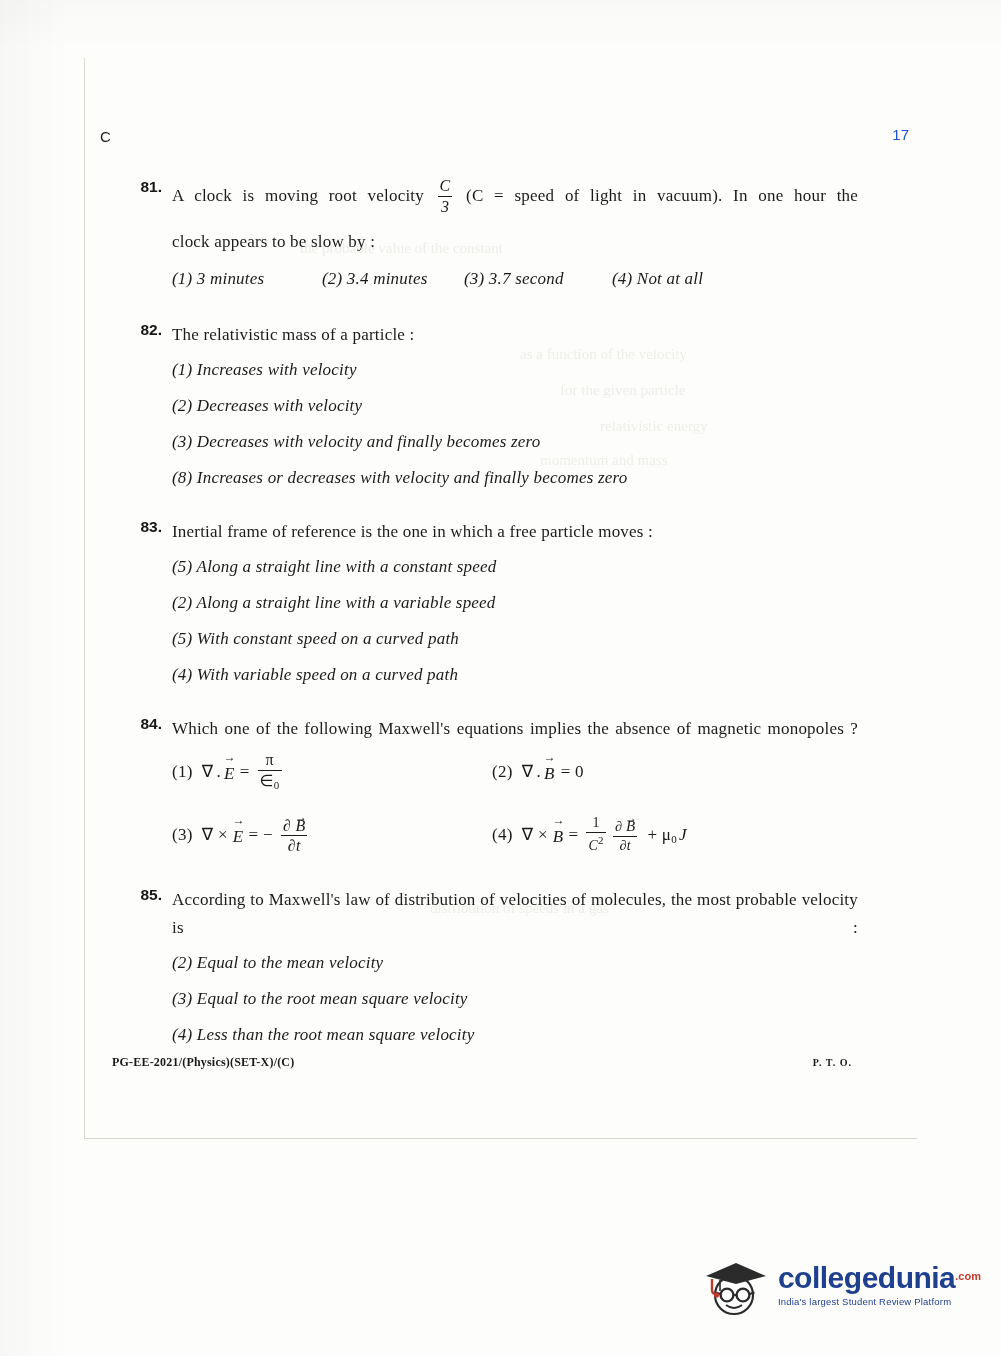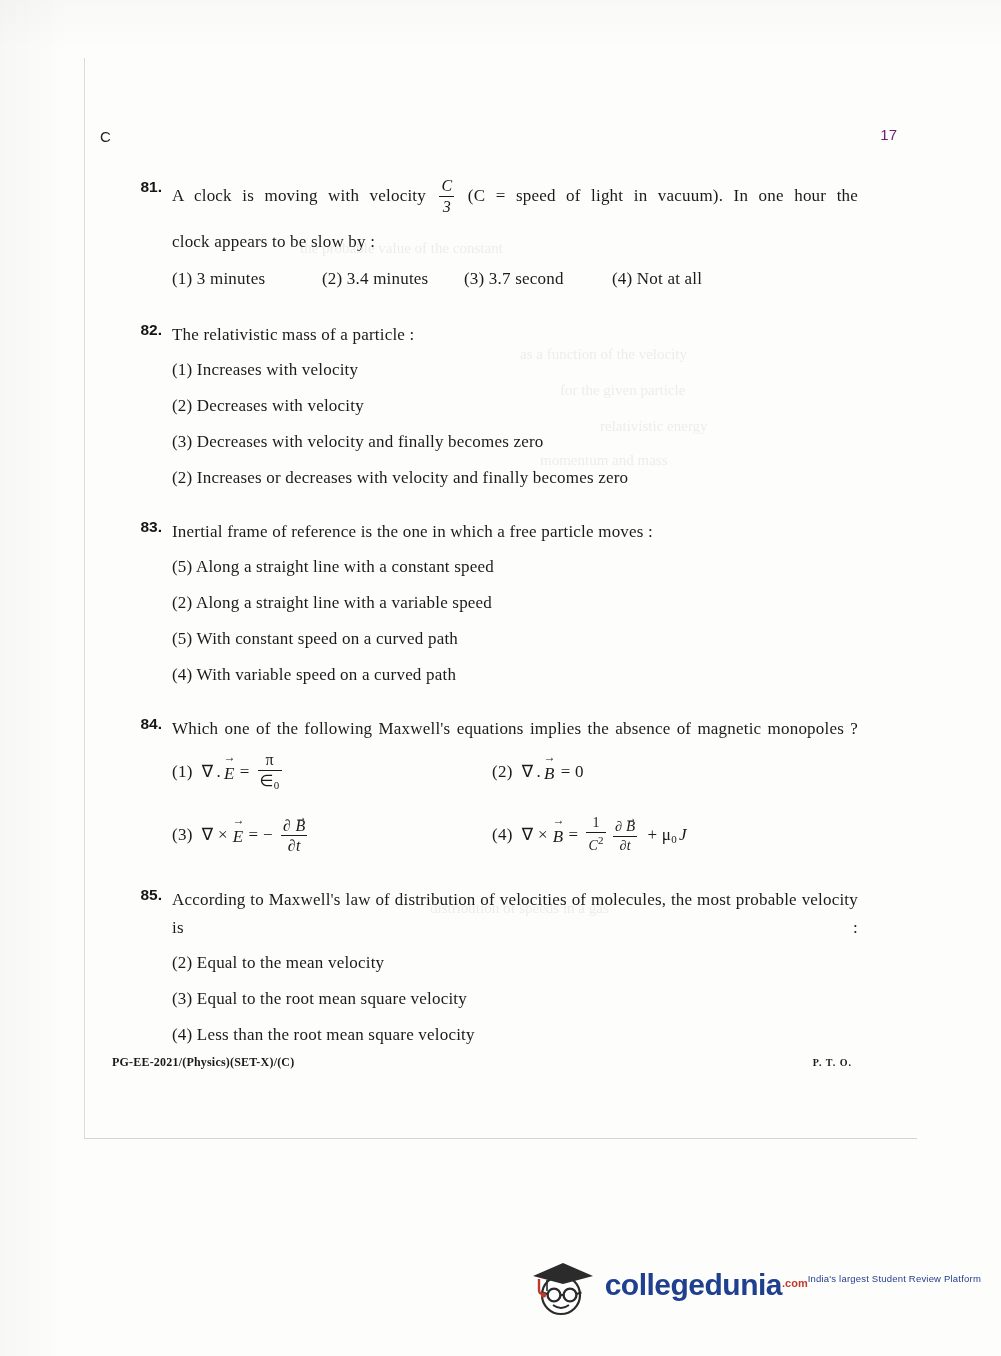--- a/index.html
+++ b/index.html
@@ -39,25 +39,25 @@
   .hdr-left {
     position: absolute;
     left: 100px;
     top: 128px;
     font-family: "Liberation Sans", sans-serif;
     font-size: 15px;
     color: #222;
   }
   .hdr-right {
     position: absolute;
-    right: 104px;
+    right: 92px;
     top: 126px;
     font-family: "Liberation Sans", sans-serif;
     font-size: 15px;
-    color: #701a75;
+    color: #1d4ed8;
   }
 
   .content {
     position: absolute;
     left: 128px;
     top: 178px;
     width: 730px;
   }
 
   .q {
@@ -91,20 +91,21 @@
   }
   .opts {
     margin-top: 6px;
   }
   .opt {
     font-size: 17px;
     line-height: 1.58;
     letter-spacing: 0.2px;
     color: #1b1b1b;
     margin-bottom: 2px;
+    font-style: italic;
   }
   .opt-row {
     display: flex;
     flex-wrap: nowrap;
   }
   .opt-row .opt { margin-right: 0; }
   .opt-inline { display: inline-block; }
 
   
   .o81-1 { width: 150px; }
@@ -218,21 +219,21 @@
     align-items: center;
   }
   .logo-mark {
     position: relative;
     width: 74px;
     height: 74px;
     margin-right: 6px;
   }
   .logo-text {
     display: flex;
-    flex-direction: row;
+    flex-direction: column;
     align-items: flex-start;
     padding-bottom: 4px;
   }
   .logo-word {
     font-family: "Liberation Sans", sans-serif;
     font-size: 30px;
     font-weight: bold;
     color: #1f3f8f;
     letter-spacing: -0.5px;
     line-height: 1;
@@ -268,21 +269,21 @@
 
   <div class="hdr-left">C</div>
   <div class="hdr-right">17</div>
 
   <div class="content">
 
     <div class="q">
       <div class="q-num">81.</div>
       <div class="q-body">
         <div class="q-text stretch">
-          <span>A clock is moving with velocity</span>
+          <span>A clock is moving root velocity</span>
           <span class="frac">
             <span class="num">C</span>
             <span class="bar"></span>
             <span class="den">3</span>
           </span>
           <span>(C = speed of light in vacuum). In one hour the</span>
         </div>
         <div class="q-text" style="margin-top:12px;">clock appears to be slow by :</div>
         <div class="opts" style="margin-top:10px;">
           <div class="opt-row">
@@ -296,21 +297,21 @@
     </div>
 
     <div class="q" style="margin-top:26px;">
       <div class="q-num">82.</div>
       <div class="q-body">
         <div class="q-text">The relativistic mass of a particle :</div>
         <div class="opts" style="margin-top:9px;">
           <div class="opt" style="margin-bottom:9px;">(1) Increases with velocity</div>
           <div class="opt" style="margin-bottom:9px;">(2) Decreases with velocity</div>
           <div class="opt" style="margin-bottom:9px;">(3) Decreases with velocity and finally becomes zero</div>
-          <div class="opt">(2) Increases or decreases with velocity and finally becomes zero</div>
+          <div class="opt">(8) Increases or decreases with velocity and finally becomes zero</div>
         </div>
       </div>
     </div>
 
     <div class="q" style="margin-top:26px;">
       <div class="q-num">83.</div>
       <div class="q-body">
         <div class="q-text">Inertial frame of reference is the one in which a free particle moves :</div>
         <div class="opts" style="margin-top:9px;">
           <div class="opt" style="margin-bottom:9px;">(5) Along a straight line with a constant speed</div>

